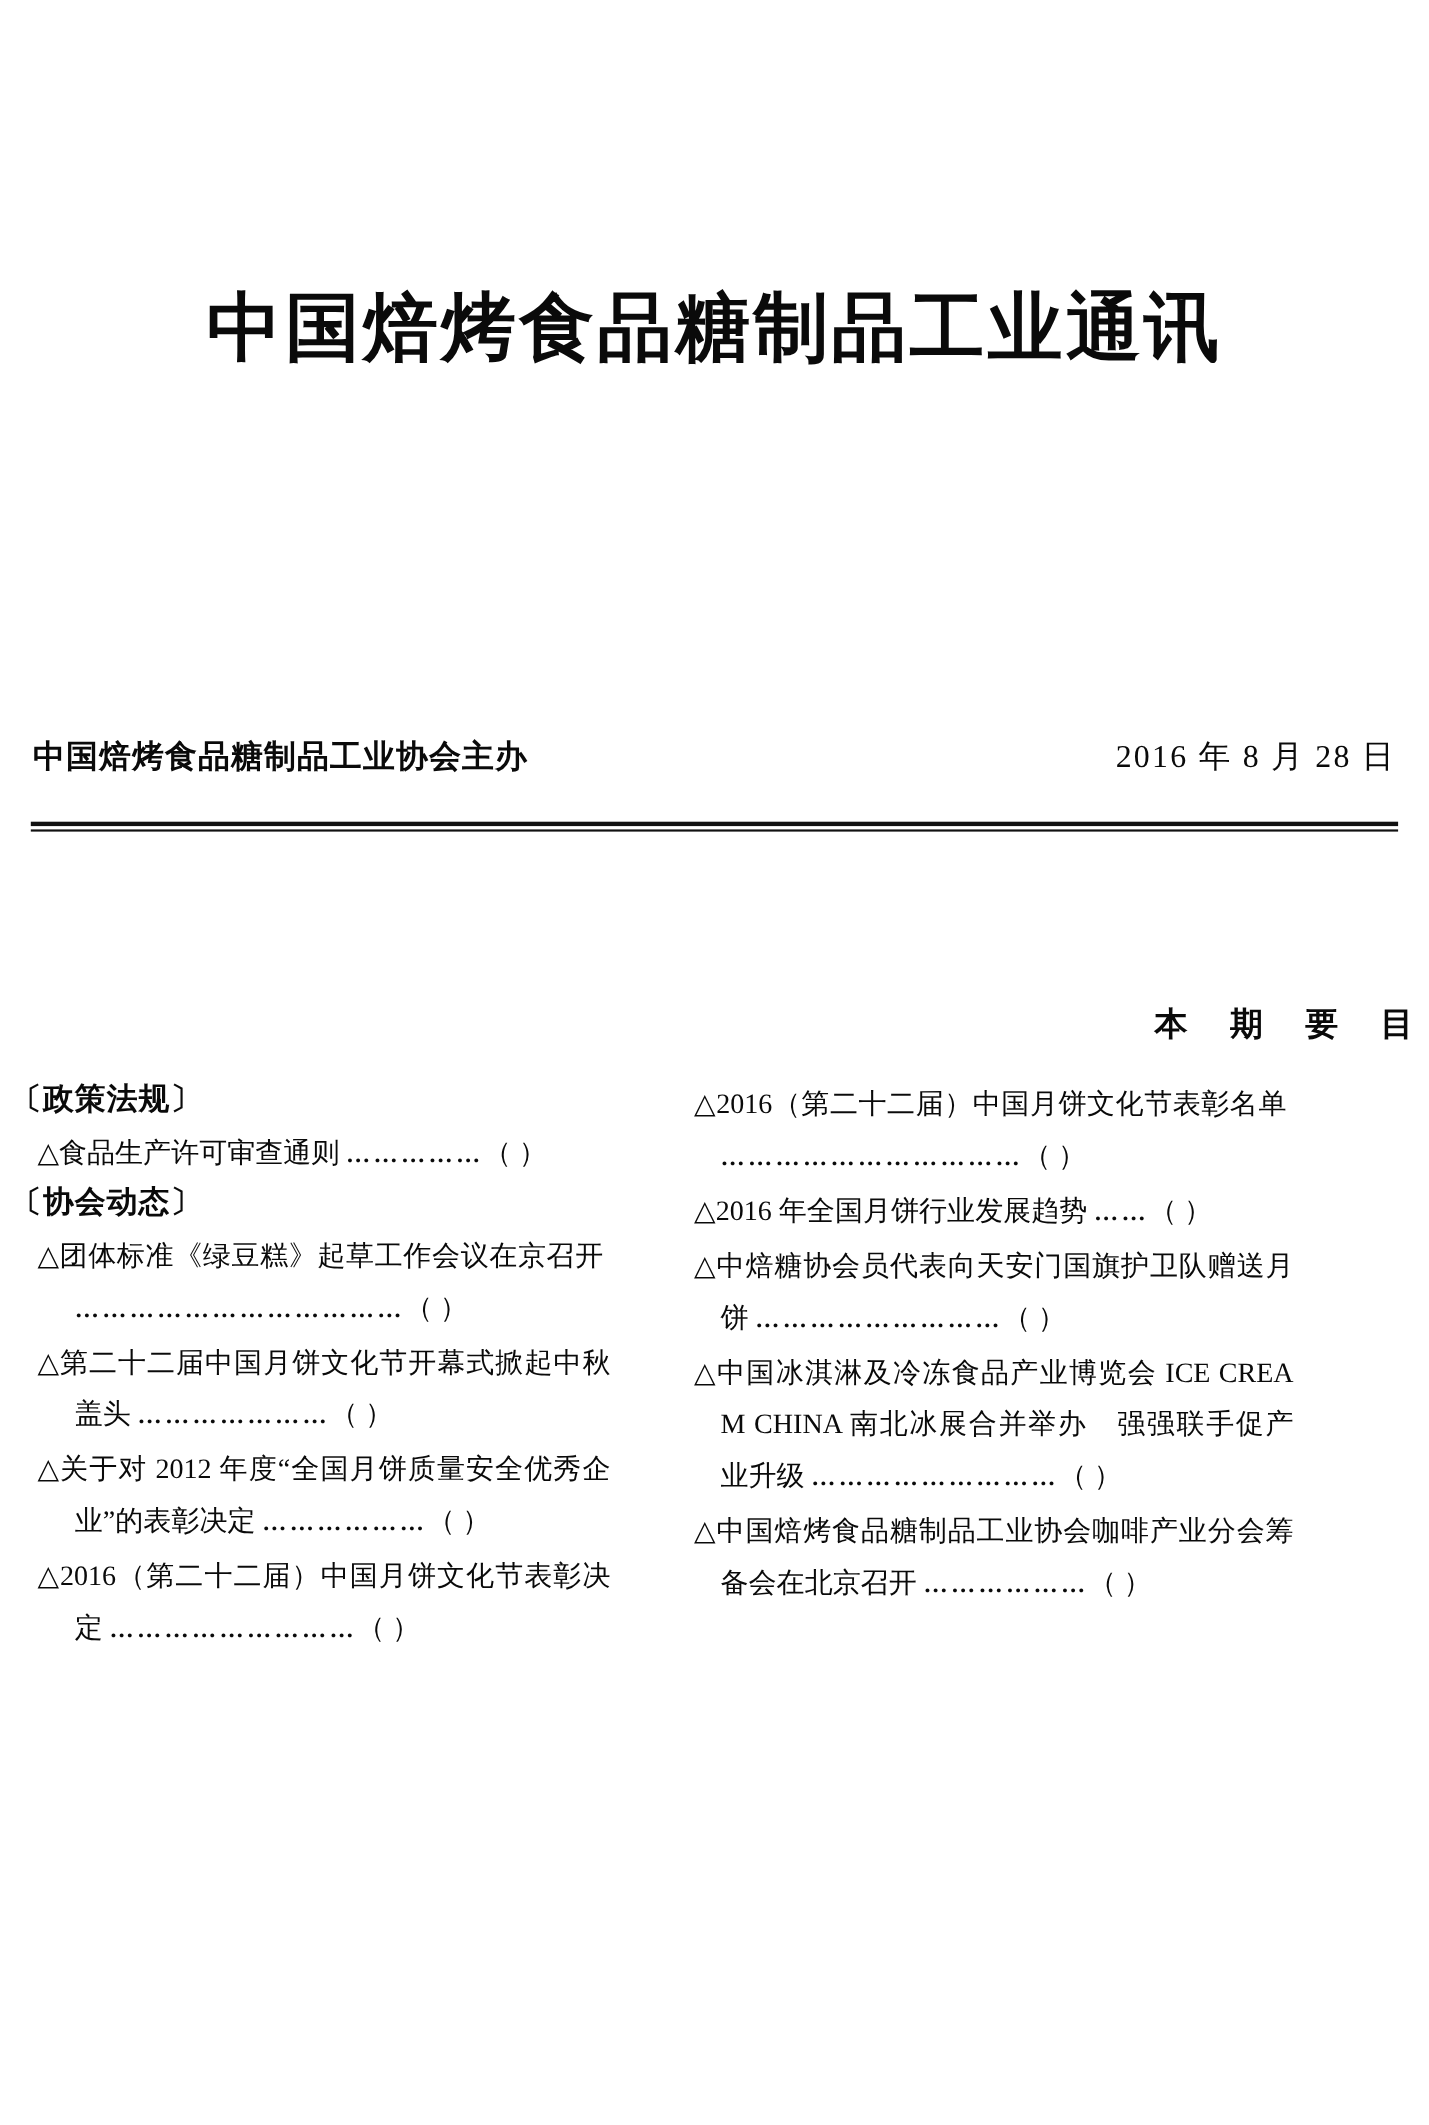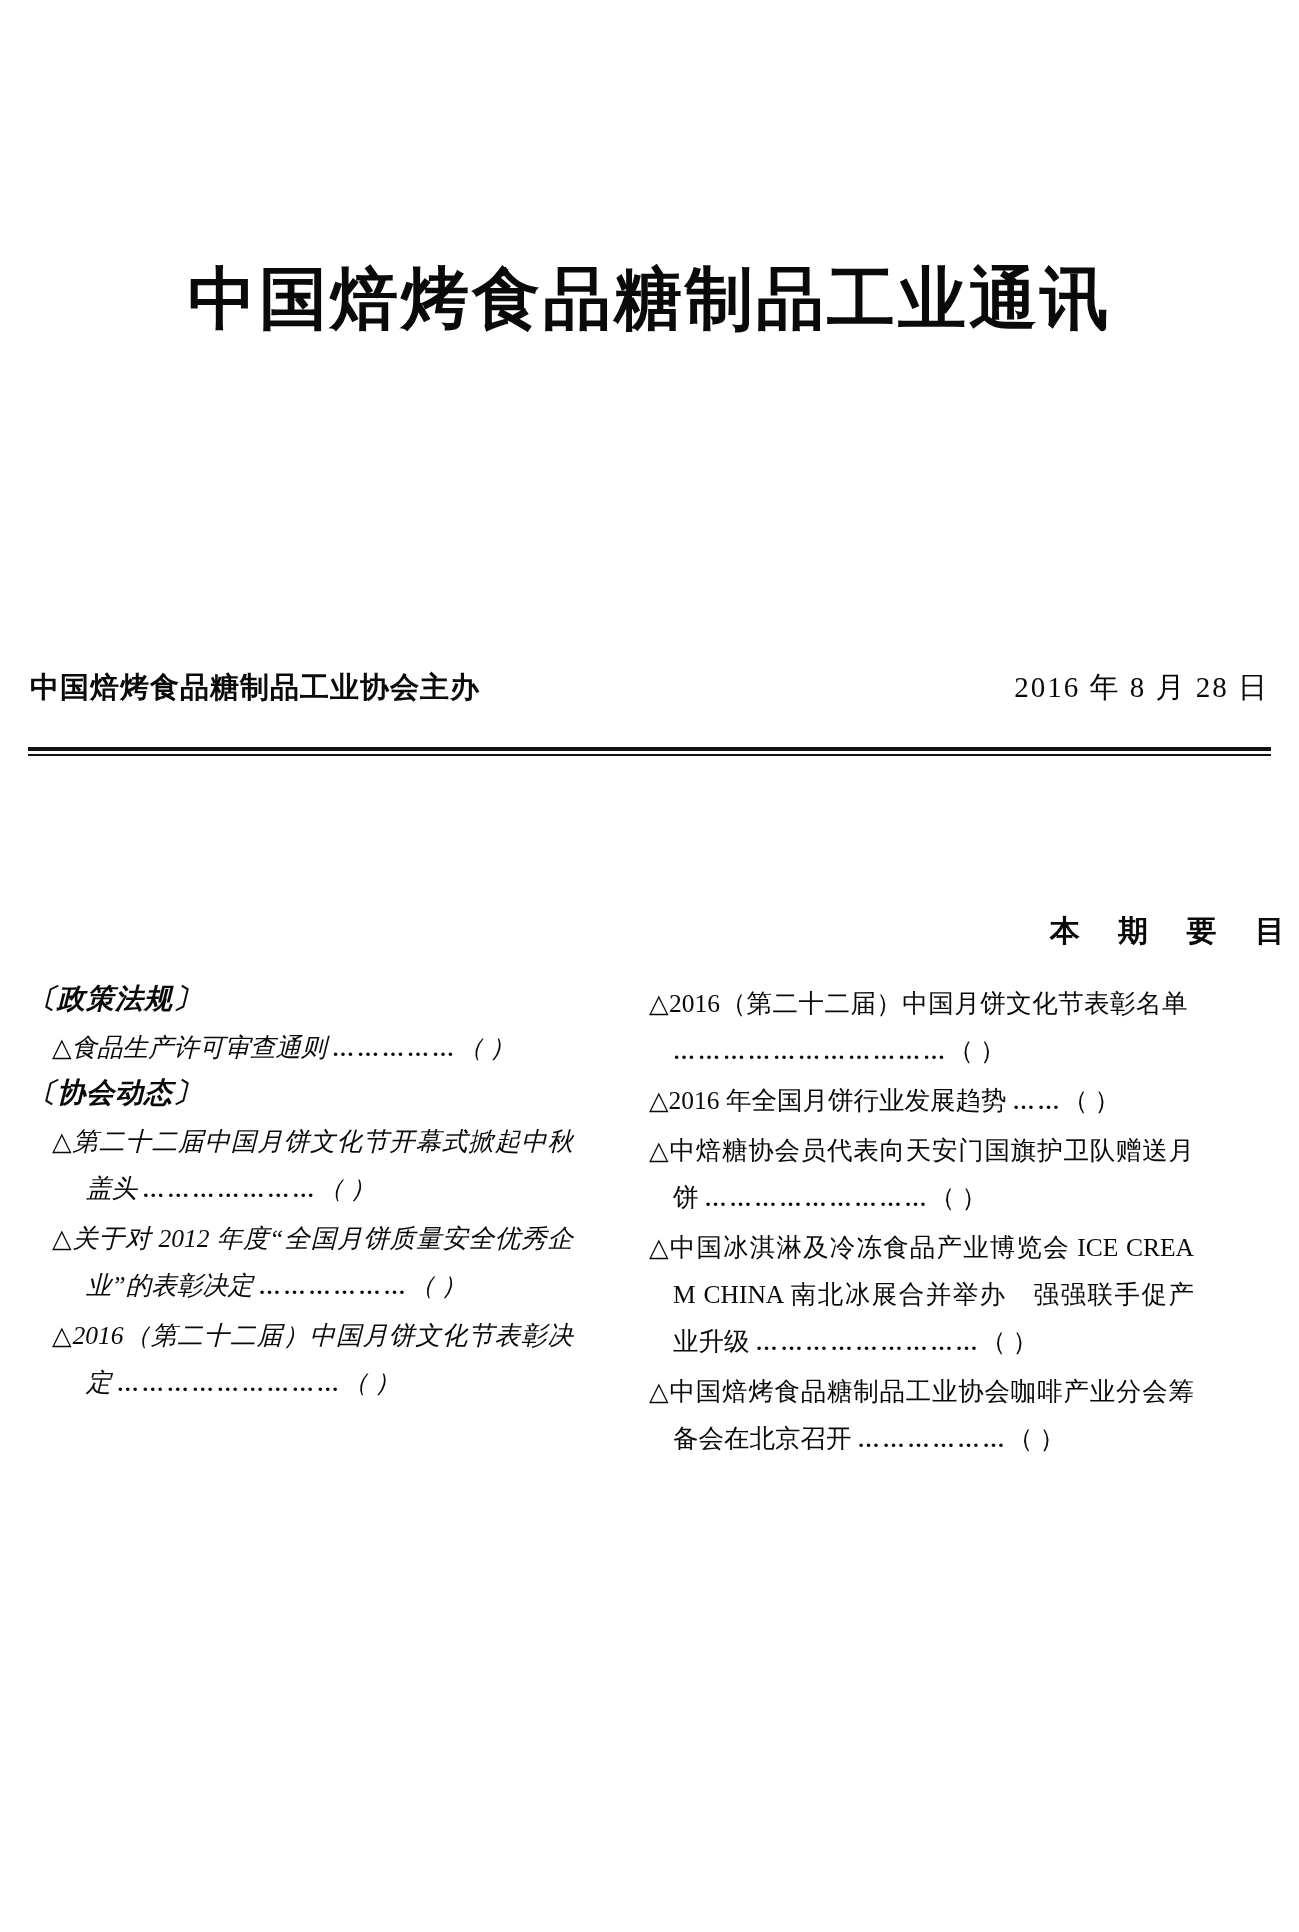--- a/index.html
+++ b/index.html
@@ -112,21 +112,21 @@
     top: 980px;
     left: 10px;
     width: 1279px;
     display: flex;
     align-items: flex-start;
   }
   .toc-col {
     width: 545px;
     box-sizing: border-box;
   }
-  .toc-col.left { margin-left: 18px; margin-right: 42px; font-style: italic; }
+  .toc-col.left { margin-left: 0; margin-right: 42px; }
   .toc-col.right { margin-left: 34px; }
 
   .section-head {
     font-family: "DejaVu Sans", "Liberation Sans", sans-serif;
     font-size: 28px;
     font-weight: 700;
     letter-spacing: 1px;
     margin: 0 0 6px 0;
     white-space: nowrap;
   }
@@ -169,20 +169,21 @@
 
   <div class="rule-double"></div>
 
   <h2 class="contents-heading">本 期 要 目</h2>
 
   <div class="toc">
     <div class="toc-col left">
         <div class="section-head">〔政策法规〕</div>
         <div class="entry"><span>△食品生产许可审查通则</span><span class="sep"></span><span class="leader">……………</span><span class="pg">（    ）</span></div>
         <div class="section-head">〔协会动态〕</div>
+        <div class="entry"><span>△团体标准《绿豆糕》起草工作会议在京召开</span><span class="sep"></span><span class="leader">………………………………</span><span class="pg">（    ）</span></div>
         <div class="entry"><span>△第二十二届中国月饼文化节开幕式掀起中秋盖头</span><span class="sep"></span><span class="leader">…………………</span><span class="pg">（    ）</span></div>
         <div class="entry"><span>△关于对 2012 年度“全国月饼质量安全优秀企业”的表彰决定</span><span class="sep"></span><span class="leader">………………</span><span class="pg">（    ）</span></div>
         <div class="entry"><span>△2016（第二十二届）中国月饼文化节表彰决定</span><span class="sep"></span><span class="leader">………………………</span><span class="pg">（    ）</span></div>
       </div>
     <div class="toc-col right">
         <div class="entry"><span>△2016（第二十二届）中国月饼文化节表彰名单</span><span class="sep"></span><span class="leader">……………………………</span><span class="pg">（    ）</span></div>
         <div class="entry"><span>△2016 年全国月饼行业发展趋势</span><span class="sep"></span><span class="leader">……</span><span class="pg">（    ）</span></div>
         <div class="entry"><span>△中焙糖协会员代表向天安门国旗护卫队赠送月饼</span><span class="sep"></span><span class="leader">………………………</span><span class="pg">（    ）</span></div>
         <div class="entry"><span>△中国冰淇淋及冷冻食品产业博览会 ICE CREAM CHINA 南北冰展合并举办　强强联手促产业升级</span><span class="sep"></span><span class="leader">………………………</span><span class="pg">（    ）</span></div>
         <div class="entry"><span>△中国焙烤食品糖制品工业协会咖啡产业分会筹备会在北京召开</span><span class="sep"></span><span class="leader">………………</span><span class="pg">（    ）</span></div>

